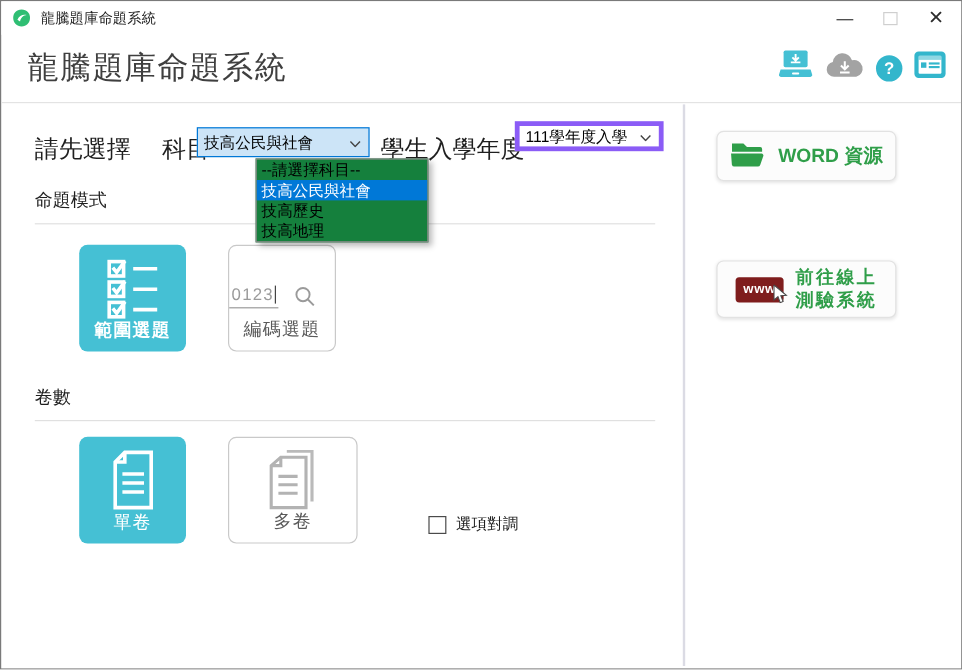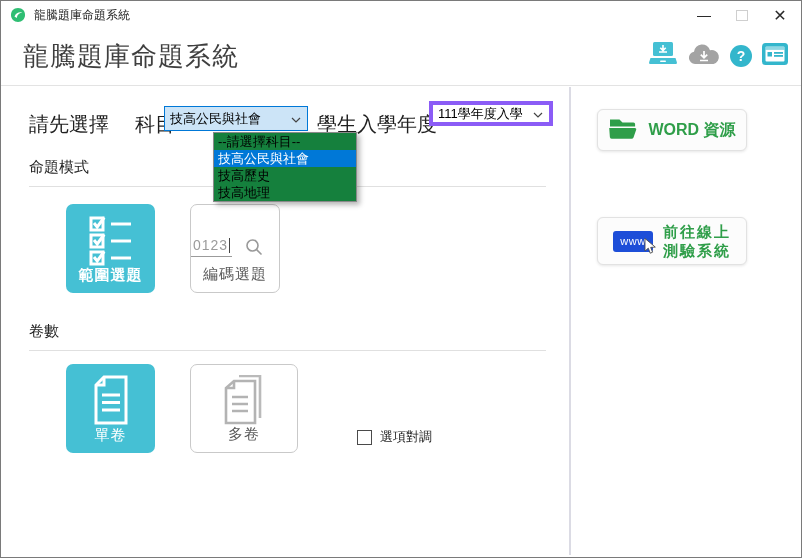--- a/index.html
+++ b/index.html
@@ -56,21 +56,21 @@
   .side-btn{position:absolute;left:596px;width:150px;box-sizing:border-box;background:#fcfcfc;
     border:1px solid #e2e2e2;border-radius:6px;box-shadow:0 1px 3px rgba(0,0,0,.10);
     display:flex;align-items:center;justify-content:center;gap:10px;cursor:pointer;}
   .word-btn{top:108px;height:42px;}
   .record-btn{top:162px;height:42px;}
   .online-btn{top:216px;height:48px;}
   .word-text{color:#2f9e49;font-weight:bold;font-size:16px;}
   .record-text{color:#9a9a9a;font-size:16px;letter-spacing:2px;}
   .online-text{color:#2f9e49;font-weight:bold;font-size:15px;letter-spacing:2px;line-height:1.3;text-align:left;}
   .www-wrap{position:relative;width:40px;height:21px;}
-  .www-badge{width:40px;height:21px;background:#1d4ed8;border-radius:3px;color:#fff;font-weight:normal;
+  .www-badge{width:40px;height:21px;background:#7f1d1d;border-radius:3px;color:#fff;font-weight:bold;
     font-size:11px;display:flex;align-items:center;justify-content:center;letter-spacing:.5px;}
   .www-cursor{position:absolute;right:-4px;bottom:-6px;}
 </style>
 </head>
 <body>
 
 <div class="window">
 
   <div class="titlebar">
     <span class="tb-logo">

